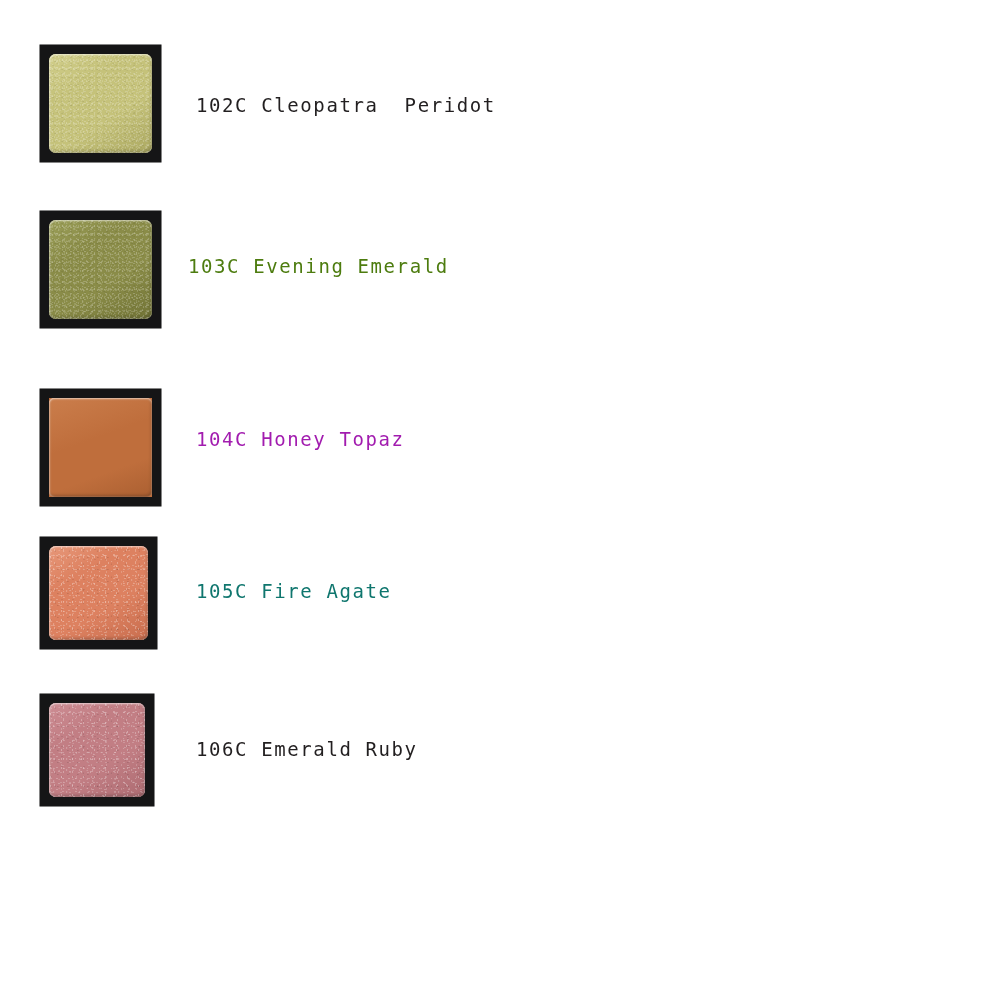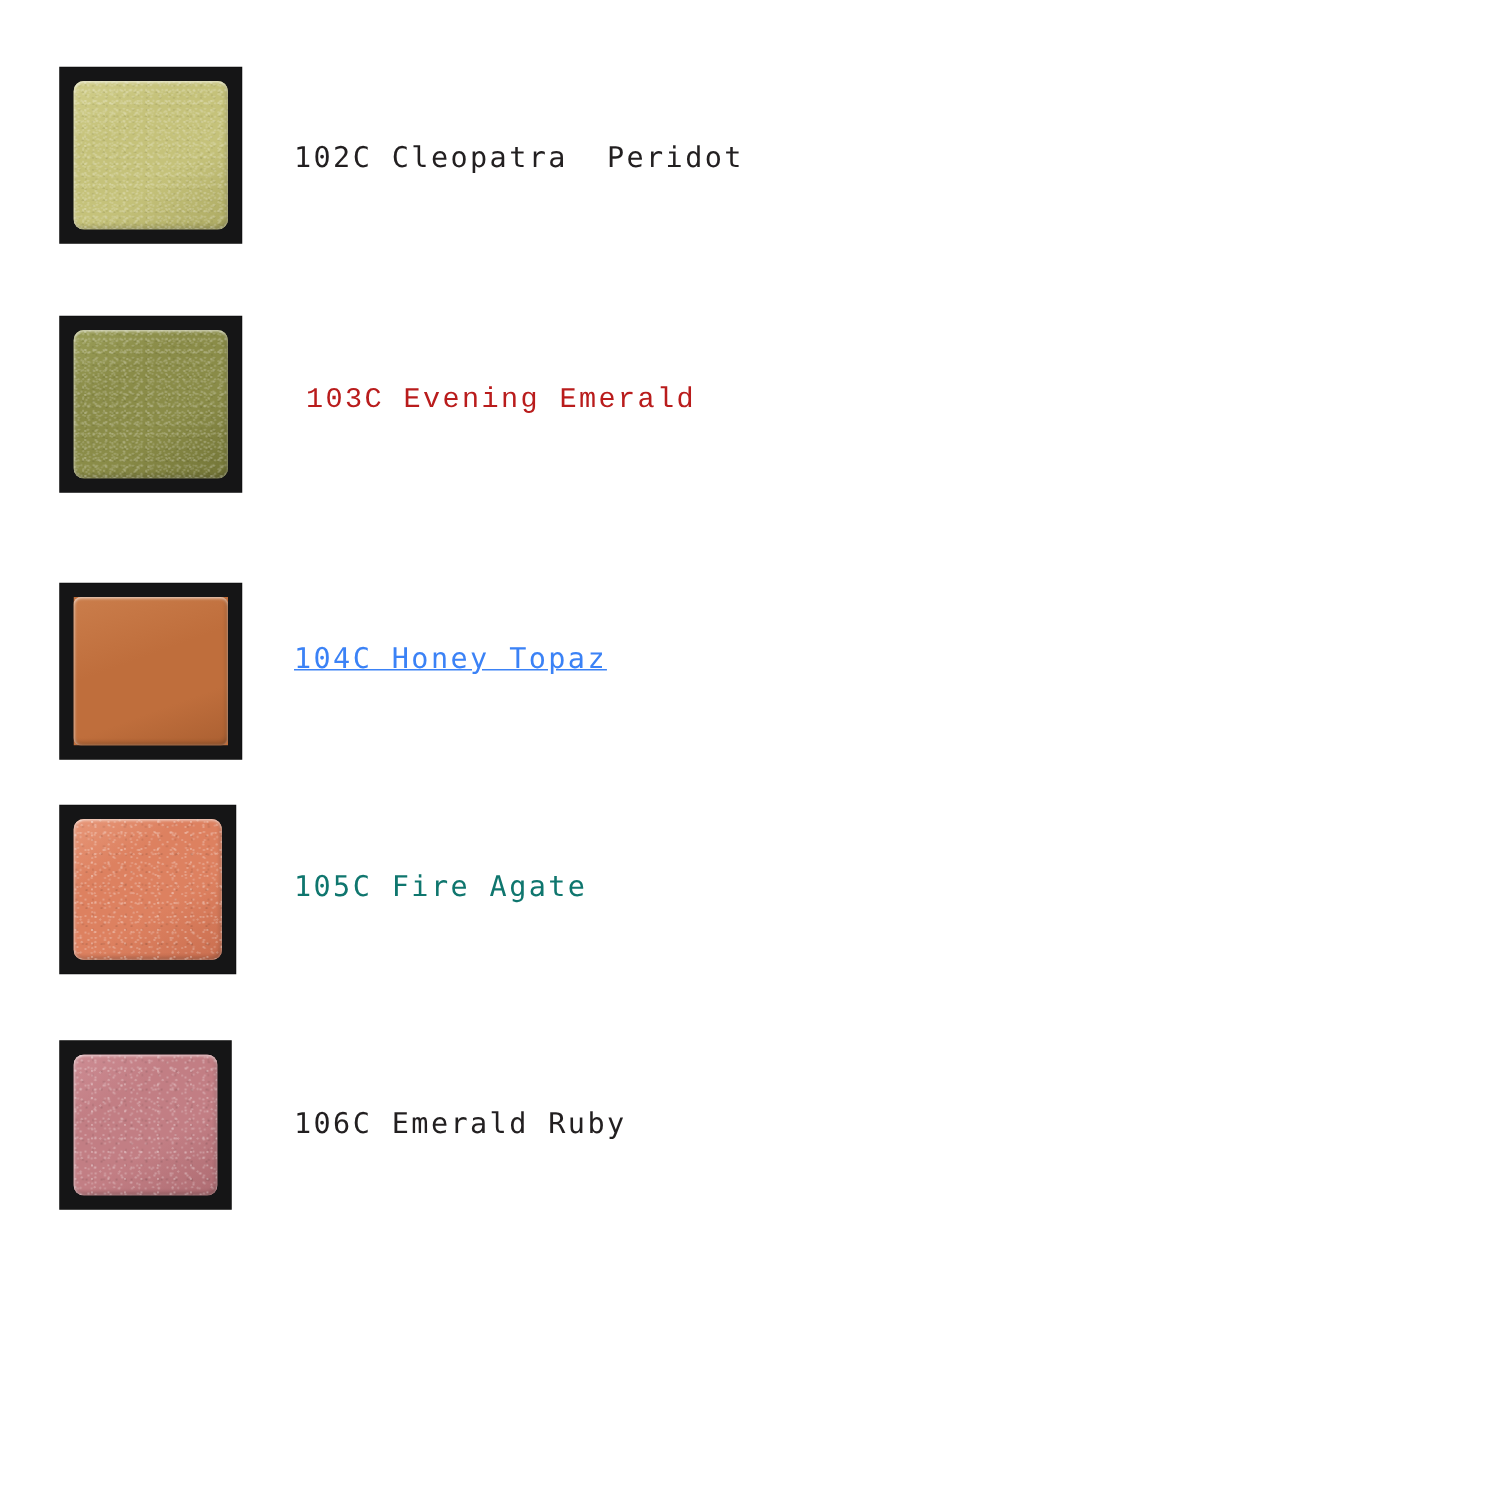--- a/index.html
+++ b/index.html
@@ -121,32 +121,32 @@
     <div class="shade-row" style="top: 0px;">
       <div class="pan" style="left: 40px; top: 211px; width: 121px; height: 117px; background: rgb(21, 21, 22);">
         <div class="pan-inner" style="left: 9px; top: 9px; width: 103px; height: 99px;">
           <div class="product domed" style="background: rgb(138, 140, 72);">
             <div class="sheen" style="background: linear-gradient(148deg, rgb(156, 160, 90) 0%, rgb(138, 140, 72) 30%, rgb(138, 140, 72) 62%, rgb(111, 113, 52) 100%); opacity: 0.9; border-radius: 7px;"></div>
             <div style="position: absolute; inset: 0px; pointer-events: none; border-radius: 7px; box-shadow: rgba(255, 255, 255, 0.55) 0px 1px 2px inset, rgba(255, 255, 255, 0.3) 1px 0px 2px inset, rgba(0, 0, 0, 0.22) -1px -2px 3px inset;"></div>
             <div class="shimmer fine" style="border-radius: 7px;"></div>
           </div>
         </div>
       </div>
-      <div class="shade-label" style="left: 204px; top: 257px; color: #b91c1c; font-family: Liberation Mono, monospace;">103C Evening Emerald</div>
+      <div class="shade-label" style="left: 188px; top: 257px; color: #4d7c0f;">103C Evening Emerald</div>
     </div>
     <div class="shade-row" style="top: 0px;">
       <div class="pan" style="left: 40px; top: 389px; width: 121px; height: 117px; background: rgb(21, 21, 22);">
         <div class="pan-inner" style="left: 9px; top: 9px; width: 103px; height: 99px;">
           <div class="product" style="background: rgb(191, 110, 60);">
             <div class="sheen" style="background: linear-gradient(160deg, rgb(203, 126, 76) 0%, rgb(191, 110, 60) 42%, rgb(191, 110, 60) 70%, rgb(170, 95, 49) 100%); opacity: 0.95; border-radius: 5px;"></div>
             <div style="position: absolute; inset: 0px; pointer-events: none; border-radius: 5px; box-shadow: rgba(255, 255, 255, 0.55) 0px 1px 2px inset, rgba(255, 255, 255, 0.3) 1px 0px 2px inset, rgba(0, 0, 0, 0.22) -1px -2px 3px inset;"></div>
           </div>
         </div>
       </div>
-      <div class="shade-label" style="left: 196px; top: 430px; color: #3b82f6; text-decoration: underline;">104C Honey Topaz</div>
+      <div class="shade-label" style="left: 196px; top: 430px; color: #a21caf;">104C Honey Topaz</div>
     </div>
     <div class="shade-row" style="top: 0px;">
       <div class="pan" style="left: 40px; top: 537px; width: 117px; height: 112px; background: rgb(21, 21, 22);">
         <div class="pan-inner" style="left: 9px; top: 9px; width: 99px; height: 94px;">
           <div class="product domed" style="background: rgb(221, 129, 96);">
             <div class="sheen" style="background: linear-gradient(148deg, rgb(232, 154, 124) 0%, rgb(221, 129, 96) 30%, rgb(221, 129, 96) 62%, rgb(199, 108, 77) 100%); opacity: 0.9; border-radius: 7px;"></div>
             <div style="position: absolute; inset: 0px; pointer-events: none; border-radius: 7px; box-shadow: rgba(255, 255, 255, 0.55) 0px 1px 2px inset, rgba(255, 255, 255, 0.3) 1px 0px 2px inset, rgba(0, 0, 0, 0.22) -1px -2px 3px inset;"></div>
             <div class="shimmer" style="border-radius: 7px;"></div>
           </div>
         </div>

